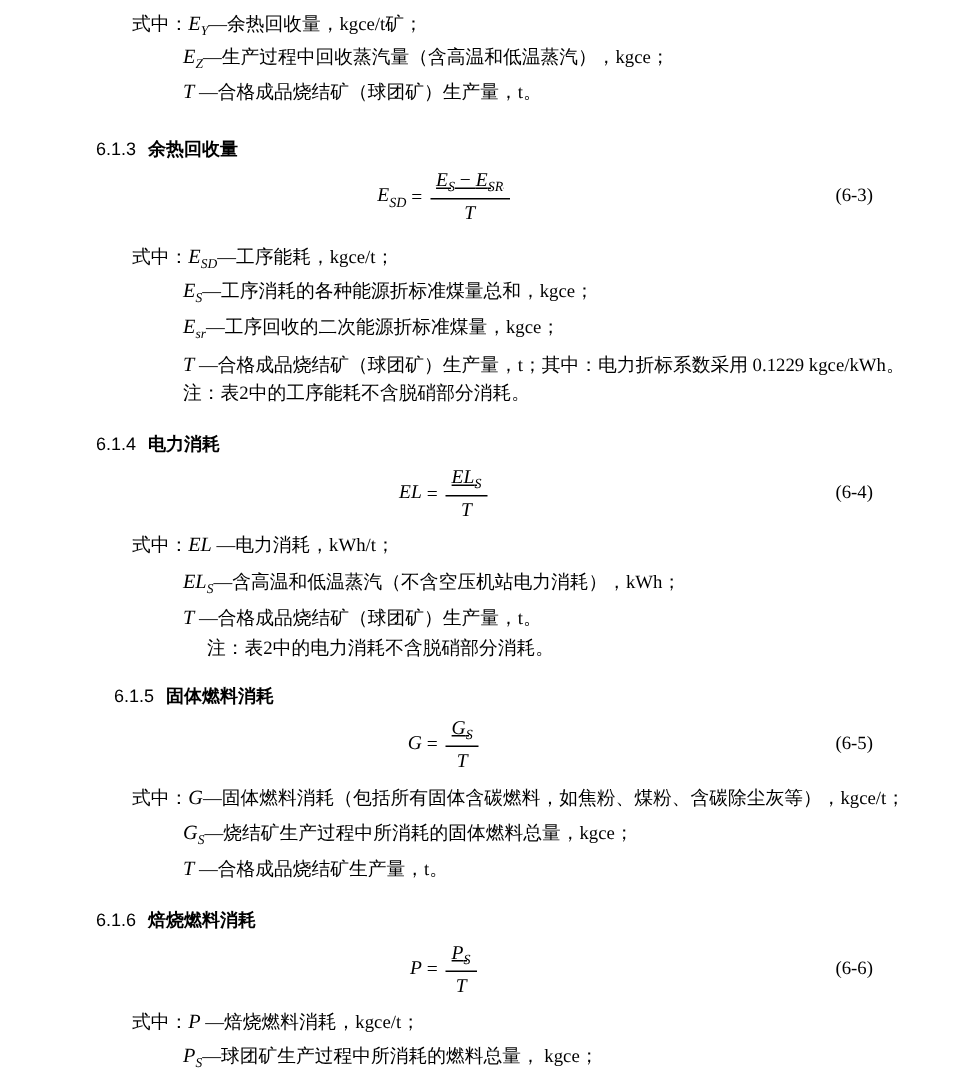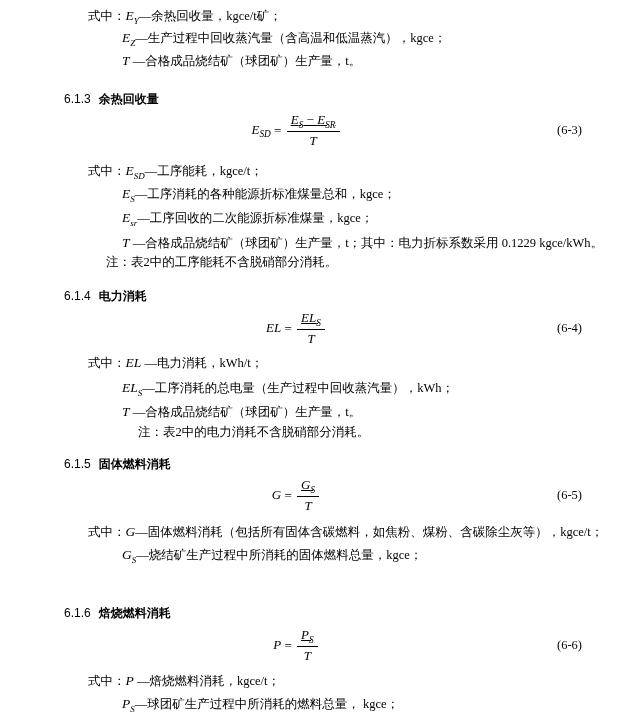--- a/index.html
+++ b/index.html
@@ -37,21 +37,21 @@
     font-family: "Liberation Sans", sans-serif;
     font-weight: bold;
     font-size: 12px;
   }
   .heading .num {
     font-family: "Liberation Sans", sans-serif;
     font-weight: normal;
     margin-right: 8px;
   }
   .note {
-    left: 106px;
+    left: 122px;
   }
   .note2 {
     left: 138px;
   }
   .var {
     font-style: italic;
     font-family: "Liberation Serif", serif;
   }
   .sub {
     font-size: 0.72em;
@@ -168,30 +168,30 @@
       </span>
     </div>
     <div class="eq-num" style="top:11px;">(6-4)</div>
   </div>
 
   <div class="blk indent-label" style="top:355px;">
     <span>式中：</span><span class="var" style="font-size:13.5px;">EL</span><span class="cn">&nbsp;—电力消耗，kWh/t；</span>
   </div>
 
   <div class="blk indent-body" style="top:380px;">
-    <span class="var" style="font-size:13.5px;">EL</span><span class="sub">S</span><span class="cn">—工序消耗的总电量（生产过程中回收蒸汽量），kWh；</span>
+    <span class="var" style="font-size:13.5px;">EL</span><span class="sub">S</span><span class="cn">—含高温和低温蒸汽（不含空压机站电力消耗），kWh；</span>
   </div>
 
   <div class="blk indent-body" style="top:404px;">
     <span class="var" style="font-size:13.5px;">T</span><span class="cn">&nbsp;—合格成品烧结矿（球团矿）生产量，t。</span>
   </div>
 
   <div class="blk note2" style="top:424px;">注：表2中的电力消耗不含脱硝部分消耗。</div>
 
-  <div class="blk heading" style="top:456px;">
+  <div class="blk heading" style="top:456px;margin-left:12px;">
     <span class="num">6.1.5</span><span>固体燃料消耗</span>
   </div>
 
   <div class="eq-row" style="top:477px;">
     <div class="eq-center">
       <span class="eqname">G</span>
       <span class="mid"> = </span>
       <span class="frac">
         <span class="top"><span class="var">G</span><span class="sub">S</span></span>
         <span class="bot"><span class="var">T</span></span>
@@ -201,20 +201,23 @@
   </div>
 
   <div class="blk indent-label" style="top:524px;">
     <span>式中：</span><span class="var" style="font-size:13.5px;">G</span><span class="cn">—固体燃料消耗（包括所有固体含碳燃料，如焦粉、煤粉、含碳除尘灰等），kgce/t；</span>
   </div>
 
   <div class="blk indent-body" style="top:547px;">
     <span class="var" style="font-size:13.5px;">G</span><span class="sub">S</span><span class="cn">—烧结矿生产过程中所消耗的固体燃料总量，kgce；</span>
   </div>
 
+  <div class="blk indent-body" style="top:571px;">
+    <span class="var" style="font-size:13.5px;">T</span><span class="cn">&nbsp;—合格成品烧结矿生产量，t。</span>
+  </div>
 
   <div class="blk heading" style="top:605px;">
     <span class="num">6.1.6</span><span>焙烧燃料消耗</span>
   </div>
 
   <div class="eq-row" style="top:627px;">
     <div class="eq-center">
       <span class="eqname">P</span>
       <span class="mid"> = </span>
       <span class="frac">

